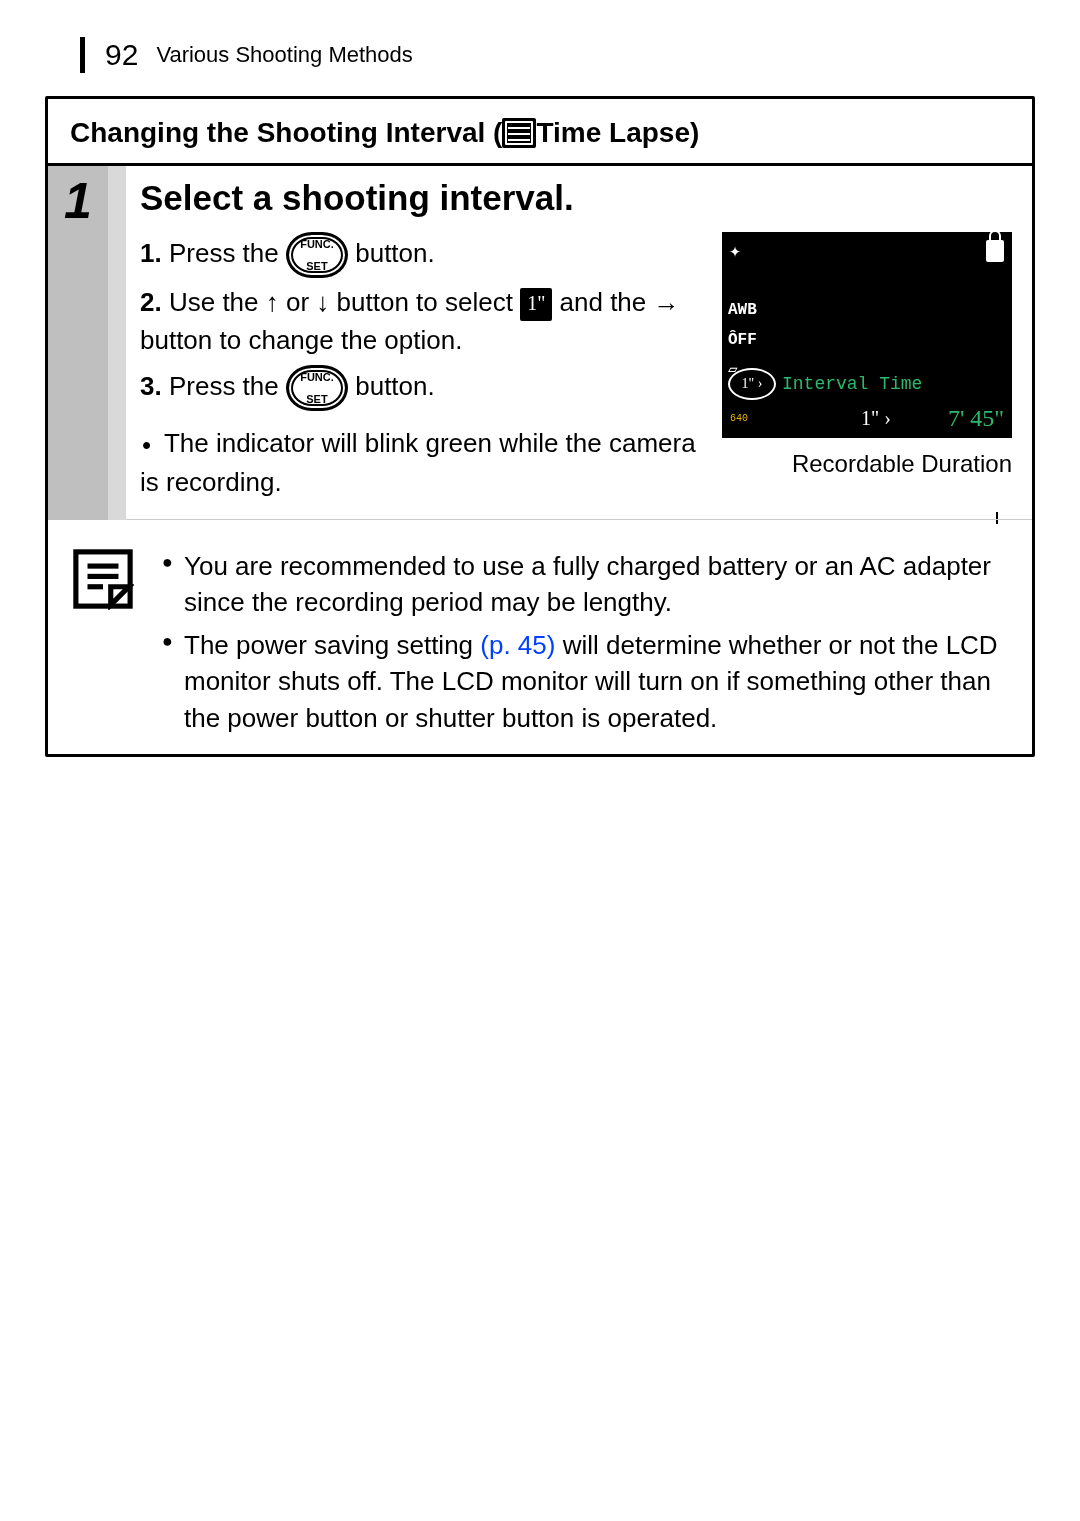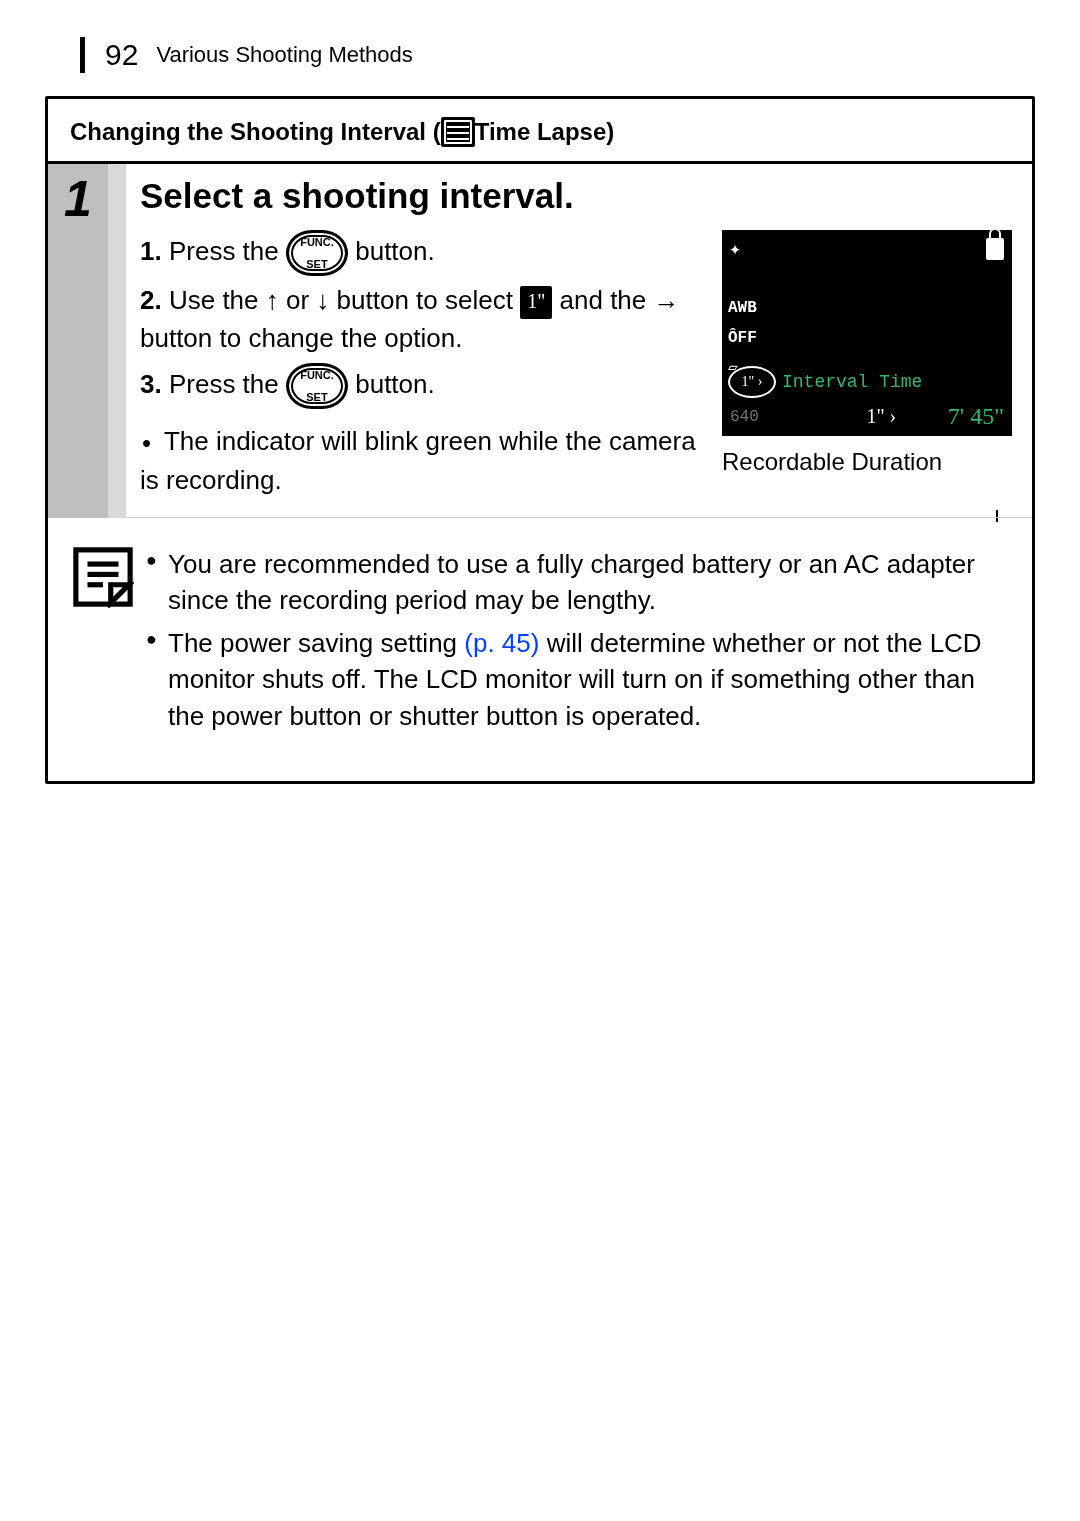--- a/index.html
+++ b/index.html
@@ -2,21 +2,21 @@
 <html><head>
 <meta charset="utf-8">
 <style>
   html,body{margin:0;padding:0;background:#fff;font-family:Arial,Helvetica,sans-serif;color:#000}
   .page{width:1080px;height:1267px;position:relative;box-sizing:border-box;padding:30px 45px 0 45px}
   .header{display:flex;align-items:center;height:50px}
   .header-rule{width:35px;height:36px;border-right:5px solid #000;margin-right:20px}
   .page-num{font-size:30px;font-weight:400;margin-right:18px}
   .header-title{font-size:22px}
   .frame{border:3px solid #000;margin-top:16px;padding:0;border-radius:2px}
-  .main-title{font-size:24px;font-weight:900;padding:18px 22px 14px 22px;display:flex;align-items:center;flex-wrap:wrap;gap:0}
+  .main-title{font-size:28px;font-weight:900;padding:18px 22px 14px 22px;display:flex;align-items:center;flex-wrap:wrap;gap:0}
   .tl-icon{display:inline-block;width:34px;height:30px;background:#000;position:relative;vertical-align:middle;border-radius:2px}
   .tl-icon::before{content:"";position:absolute;top:3px;left:3px;right:3px;bottom:3px;border:2px solid #fff;border-radius:1px}
   .tl-icon::after{content:"";position:absolute;left:6px;right:6px;top:50%;height:2px;background:#fff;box-shadow:0 -6px 0 #fff,0 6px 0 #fff}
   .step-row{border-top:3px solid #000;display:flex}
   .step-num-cell{width:60px;background:#bfbfbf;display:flex;align-items:flex-start;justify-content:center;padding-top:6px;font-size:50px;font-style:italic;font-weight:900;font-family:"Arial Black",Arial,sans-serif}
   .ghost-bar{width:18px;background:#d9d9d9;margin-left:0}
   .step-body{flex:1;padding:12px 20px 18px 14px;position:relative}
   .step-body::after{content:"";position:absolute;left:0;right:0;bottom:0;border-bottom:1px solid #ccc}
   .step-title{font-size:35px;font-weight:900;margin:0 0 14px 0;font-family:"Arial Black",Arial,sans-serif}
   .two-col{display:flex;gap:10px}
@@ -34,26 +34,26 @@
   .lcd{background:#000;color:#fff;height:206px;position:relative;font-family:"Courier New",monospace;font-size:18px}
   .lcd .lock-icon{position:absolute;top:8px;right:8px;width:18px;height:22px;background:#fff;border-radius:2px}
   .lcd .lock-icon::before{content:"";position:absolute;top:-10px;left:3px;width:8px;height:10px;border:2px solid #fff;border-bottom:none;border-radius:6px 6px 0 0}
   .lcd .mode-icon{position:absolute;top:6px;left:7px;width:24px;height:24px;color:#fff;font-size:20px}
   .lcd-left-icons{position:absolute;left:6px;top:70px;display:flex;flex-direction:column;gap:14px;font-size:16px;font-weight:700;color:#fff}
   .lcd-left-icons div{line-height:1}
   .lcd-circle-row{position:absolute;left:6px;bottom:38px;display:flex;align-items:center;gap:6px}
   .lcd-oval{width:44px;height:28px;border:2px solid #fff;border-radius:50%;display:flex;align-items:center;justify-content:center;font-size:14px;color:#fff;font-family:Georgia,serif}
   .lcd-interval{color:#2db96c;font-size:18px}
   .lcd-value-row{position:absolute;left:0;right:0;bottom:6px;display:flex;align-items:center;padding:0 8px;justify-content:space-between}
-  .lcd-640{font-size:16px;color:#737373}
+  .lcd-640{font-size:10px;color:#eab308}
   .lcd-1s{font-size:20px;color:#fff;font-family:Georgia,serif;margin-left:56px}
   .lcd-745{font-size:24px;color:#2db96c;font-family:Georgia,serif}
   .lcd-pointer{position:absolute;right:34px;bottom:-4px;width:2px;height:12px;background:#000}
-  .rec-dur{font-size:24px;margin-top:12px}
-  .note-section{display:flex;padding:28px 24px 41px 24px;gap:12px}
+  .rec-dur{font-size:24px;text-align:right;margin-top:12px}
+  .note-section{display:flex;padding:28px 24px 12px 24px;gap:28px}
   .note-icon{width:62px;flex:0 0 62px}
   .note-icon svg{width:62px;height:62px}
   .note-list{flex:1;list-style:none;padding:0;margin:0;font-size:26px;line-height:1.4}
   .note-list li{position:relative;margin-bottom:6px;padding-left:22px}
   .note-list li::before{content:"\25CF";position:absolute;left:0;top:2px;font-size:18px}
   .page-ref{color:#0040ff}
 </style>
 </head>
 <body>
 

